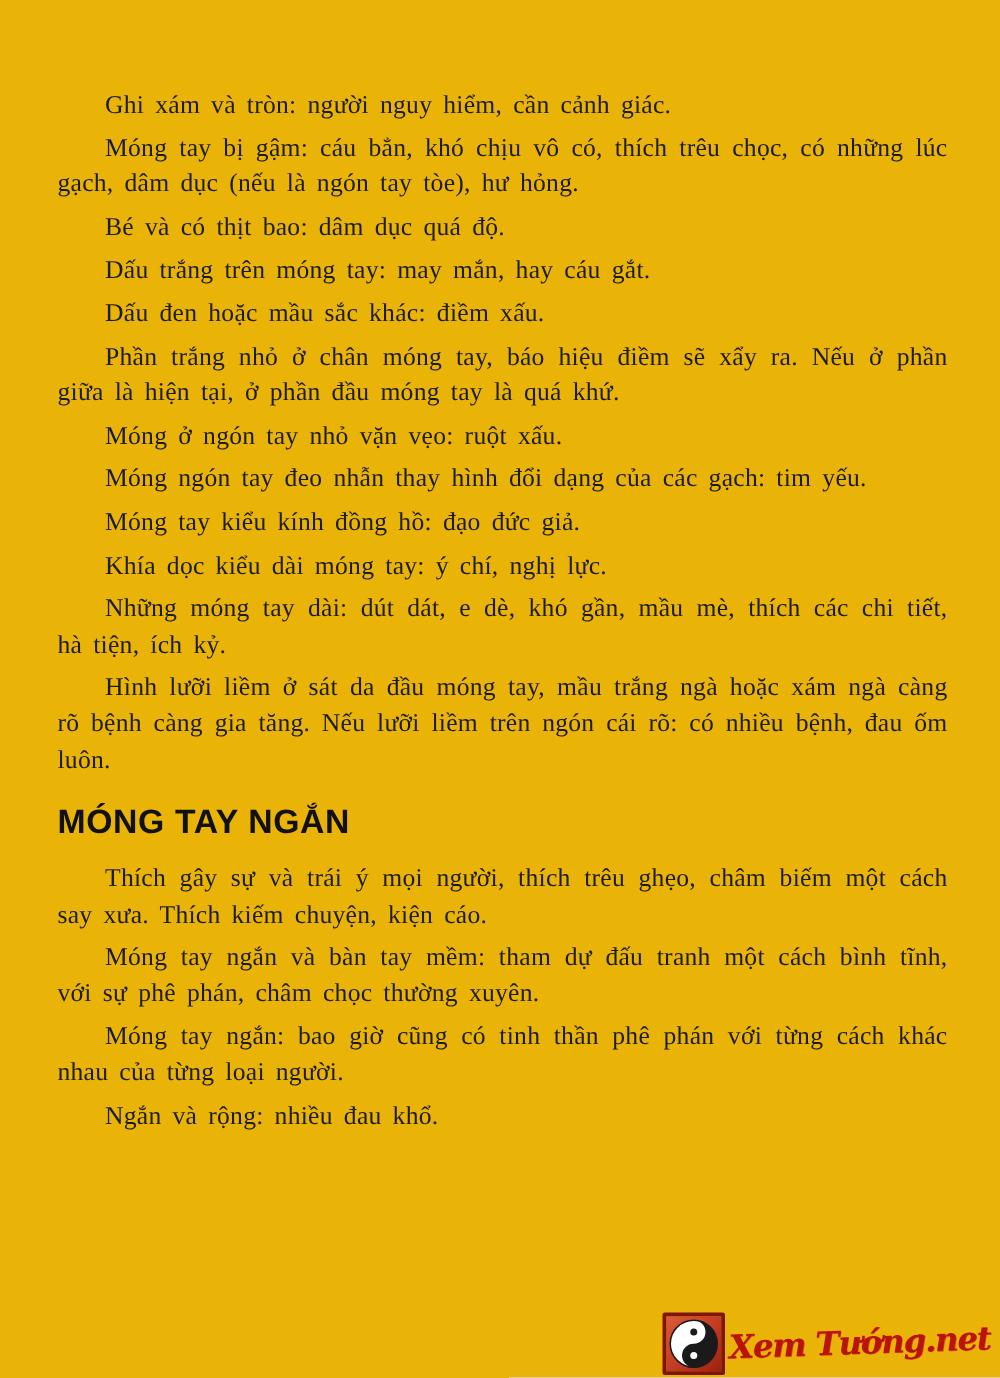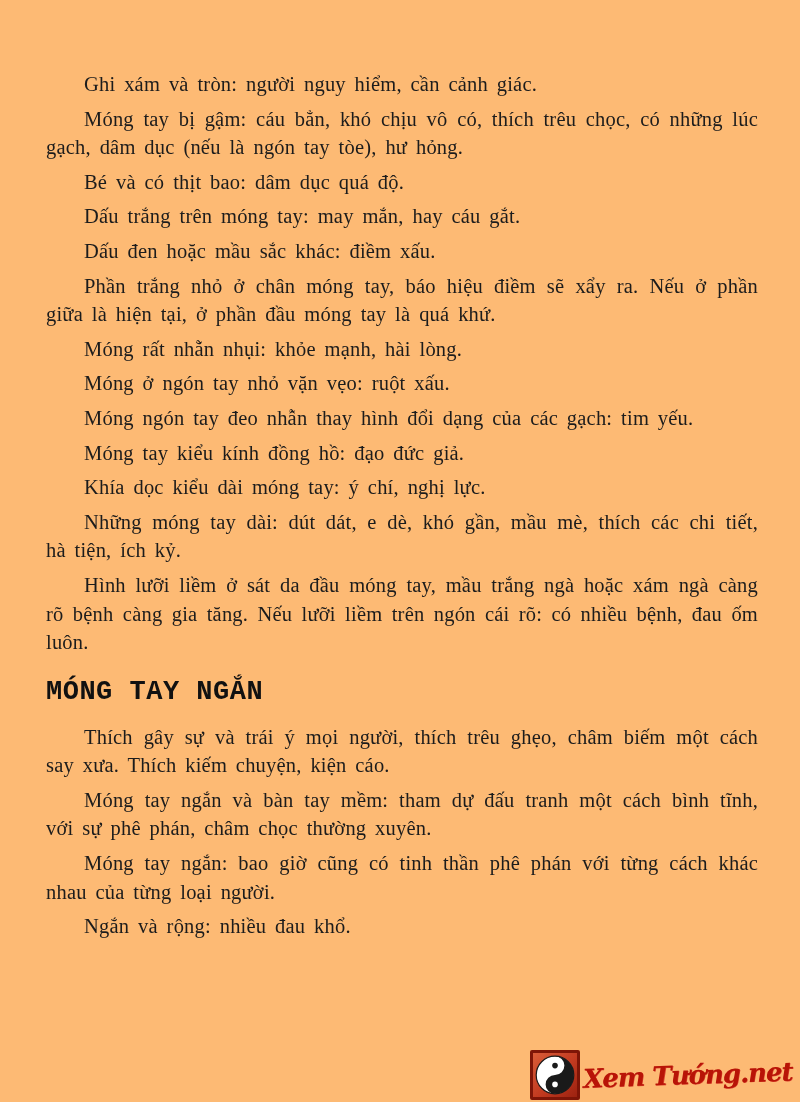--- a/index.html
+++ b/index.html
@@ -2,42 +2,42 @@
 <html><head>
 <meta charset="utf-8">
 <style>
   * { margin: 0; padding: 0; box-sizing: border-box; }
   html, body { background: #e8e8e8; }
   .page {
     position: relative;
     width: 800px;
     height: 1102px;
     margin: 0 auto;
-    background: #fdba74;
+    background: #eab308;
     overflow: hidden;
     font-family: "Liberation Serif", "DejaVu Serif", serif;
     color: #1c1c1c;
   }
   .text-block {
     position: absolute;
     top: 70px;
     left: 46px;
     width: 712px;
   }
   p.para {
     font-size: 20.5px;
     line-height: 28.6px;
     text-align: justify;
     text-indent: 38px;
     word-spacing: 3.5px;
     margin-bottom: 6px;
     letter-spacing: 0.2px;
   }
   h1.section-heading {
-    font-family: Liberation Mono, monospace;
+    font-family: Liberation Sans, sans-serif;
     font-weight: 700;
     font-size: 27px;
     letter-spacing: 0.5px;
     color: #111111;
     margin: 20px 0 16px 0;
     text-indent: 0;
   }
   .watermark {
     position: absolute;
     right: 8px;
@@ -77,21 +77,20 @@
 
   <div class="text-block">
 
     <section>
       <p class="para">Ghi xám và tròn: người nguy hiểm, cần cảnh giác.</p>
       <p class="para">Móng tay bị gậm: cáu bẳn, khó chịu vô có, thích trêu chọc, có những lúc gạch, dâm dục (nếu là ngón tay tòe), hư hỏng.</p>
       <p class="para">Bé và có thịt bao: dâm dục quá độ.</p>
       <p class="para">Dấu trắng trên móng tay: may mắn, hay cáu gắt.</p>
       <p class="para">Dấu đen hoặc mầu sắc khác: điềm xấu.</p>
       <p class="para">Phần trắng nhỏ ở chân móng tay, báo hiệu điềm sẽ xẩy ra. Nếu ở phần giữa là hiện tại, ở phần đầu móng tay là quá khứ.</p>
-      <p class="para">Móng rất nhẵn nhụi: khỏe mạnh, hài lòng.</p>
       <p class="para">Móng ở ngón tay nhỏ vặn vẹo: ruột xấu.</p>
       <p class="para">Móng ngón tay đeo nhẫn thay hình đổi dạng của các gạch: tim yếu.</p>
       <p class="para">Móng tay kiểu kính đồng hồ: đạo đức giả.</p>
       <p class="para">Khía dọc kiểu dài móng tay: ý chí, nghị lực.</p>
       <p class="para">Những móng tay dài: dút dát, e dè, khó gần, mầu mè, thích các chi tiết, hà tiện, ích kỷ.</p>
       <p class="para">Hình lưỡi liềm ở sát da đầu móng tay, mầu trắng ngà hoặc xám ngà càng rõ bệnh càng gia tăng. Nếu lưỡi liềm trên ngón cái rõ: có nhiều bệnh, đau ốm luôn.</p>
     </section>
 
     <section>
       <h1 class="section-heading">MÓNG TAY NGẮN</h1>

